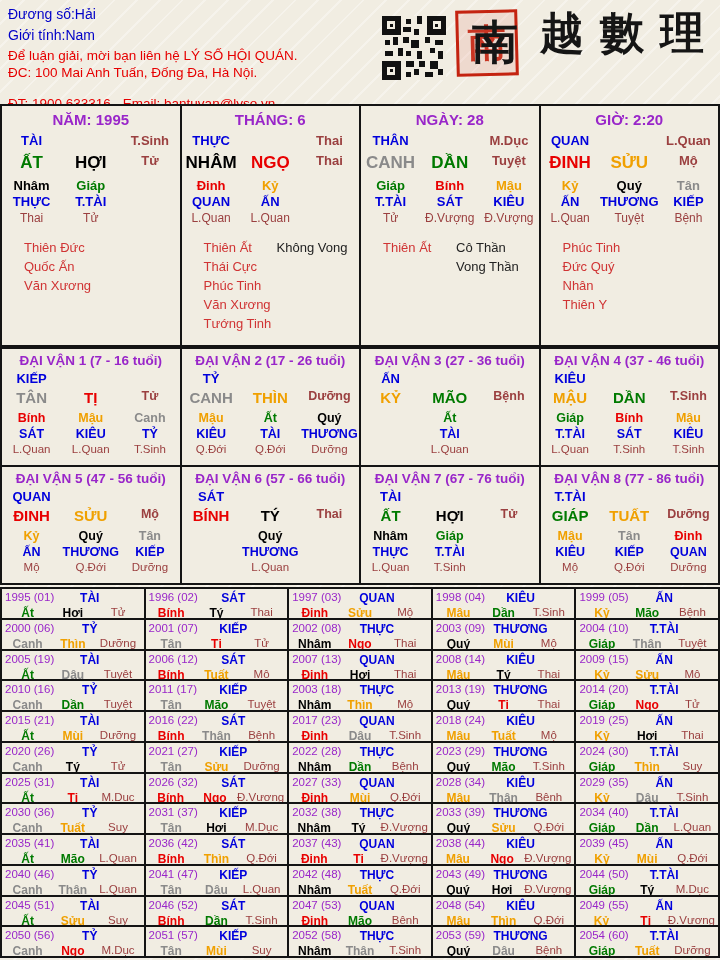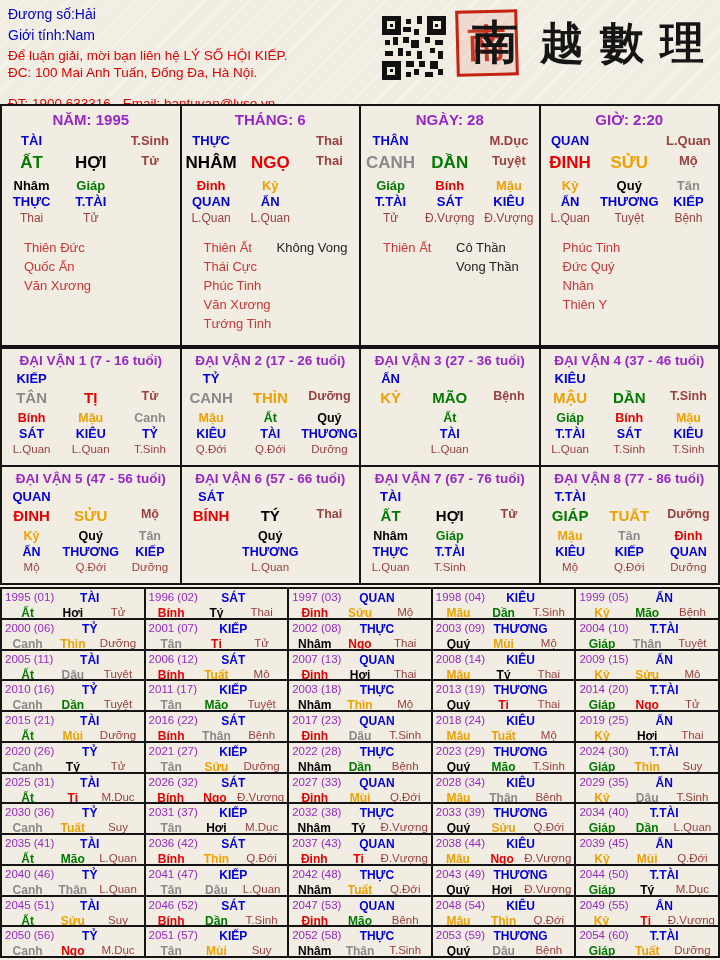--- a/index.html
+++ b/index.html
@@ -12,21 +12,21 @@
   .header{position:absolute;top:0;left:0;width:720px;height:104px}
   .hline{position:absolute;left:8px;display:flex;font-weight:normal;white-space:nowrap}
   .hblue{color:var(--header_blue);font-size:14px}
   .hred{color:var(--header_red);font-size:13.5px}
   .qr{position:absolute;left:382px;top:16px}
   .seal{position:absolute;left:456px;top:10px;width:56px;height:60px;border:3px solid #C42310;
     background:rgba(220,50,25,.10);transform:rotate(-1.5deg);display:flex;align-items:center;justify-content:center}
   .sealchar{font-family:"DejaVu Serif",serif;font-size:38px;color:#C42310;font-weight:bold;opacity:.9}
   .sealoverlap{position:absolute;left:472px;top:12px;font-family:"DejaVu Serif",serif;font-size:46px;
     color:#151515;font-weight:bold}
-  .brand{position:absolute;left:540px;top:14px;width:176px;font-family:"DejaVu Serif",serif;font-size:44px;
+  .brand{position:absolute;left:540px;top:4px;width:176px;font-family:"DejaVu Serif",serif;font-size:44px;
     color:#151515;font-weight:bold;letter-spacing:16px;white-space:nowrap}
   
   .grid{position:absolute;left:0;width:720px;display:grid;gap:2px;background:var(--line_black);
     padding:2px;box-sizing:border-box}
   .pillars{top:104px;height:243px;grid-template-columns:repeat(4,1fr)}
   .dvgrid{top:347px;height:238px;grid-template-columns:repeat(4,1fr);grid-template-rows:1fr 1fr}
   .years{top:587px;height:371px;grid-template-columns:repeat(5,1fr);grid-auto-rows:1fr}
   .pbox,.dvbox,.ycell{background:var(--paper);overflow:hidden}
   
   .ptitle{text-align:center;font-weight:bold;font-size:15px;color:var(--purple);padding-top:5px}
@@ -73,21 +73,21 @@
 
   <div class="header">
     <div class="hline hblue" style="top:6px">
       <span>Đương số:</span>
       <span>Hải</span>
     </div>
     <div class="hline hblue" style="top:27px">
       <span>Giới tính:</span>
       <span>Nam</span>
     </div>
-    <div class="hline hred" style="top:48px">Để luận giải, mời bạn liên hệ LÝ SỐ HỘI KIẾP.</div>
+    <div class="hline hred" style="top:48px">Để luận giải, mời bạn liên hệ LÝ SỐ HỘI QUÁN.</div>
     <div class="hline hred" style="top:65px">ĐC: 100 Mai Anh Tuấn, Đống Đa, Hà Nội.</div>
     <div class="hline hred" style="top:96px">ĐT: 1900.633316 - Email: bantuvan@lyso.vn</div>
 
     <svg class="qr" width="64" height="64" viewBox="0 0 24 24" shape-rendering="crispEdges">
       <rect x="0" y="0" width="24" height="24" fill="#F1EDE2"></rect>
       <g fill="#111">
         <rect x="0" y="0" width="7" height="7"></rect>
           <rect x="17" y="0" width="7" height="7"></rect>
           <rect x="0" y="17" width="7" height="7"></rect>
         <rect x="9" y="1" width="2" height="2"></rect>
@@ -658,21 +658,21 @@
         </div>
         <div class="yl2">
           <span class="el-wood">Giáp</span>
           <span class="el-metal">Thân</span>
           <span class="ystage">Tuyệt</span>
         </div>
       </div>
 
       <div class="ycell">
         <div class="yl1">
-          <span class="ylabel">2005 (11)</span>
+          <span class="ylabel">2005 (19)</span>
           <span class="ygod god">TÀI</span>
         </div>
         <div class="yl2">
           <span class="el-wood">Ất</span>
           <span class="el-metal">Dậu</span>
           <span class="ystage">Tuyệt</span>
         </div>
       </div>
 
       <div class="ycell">

